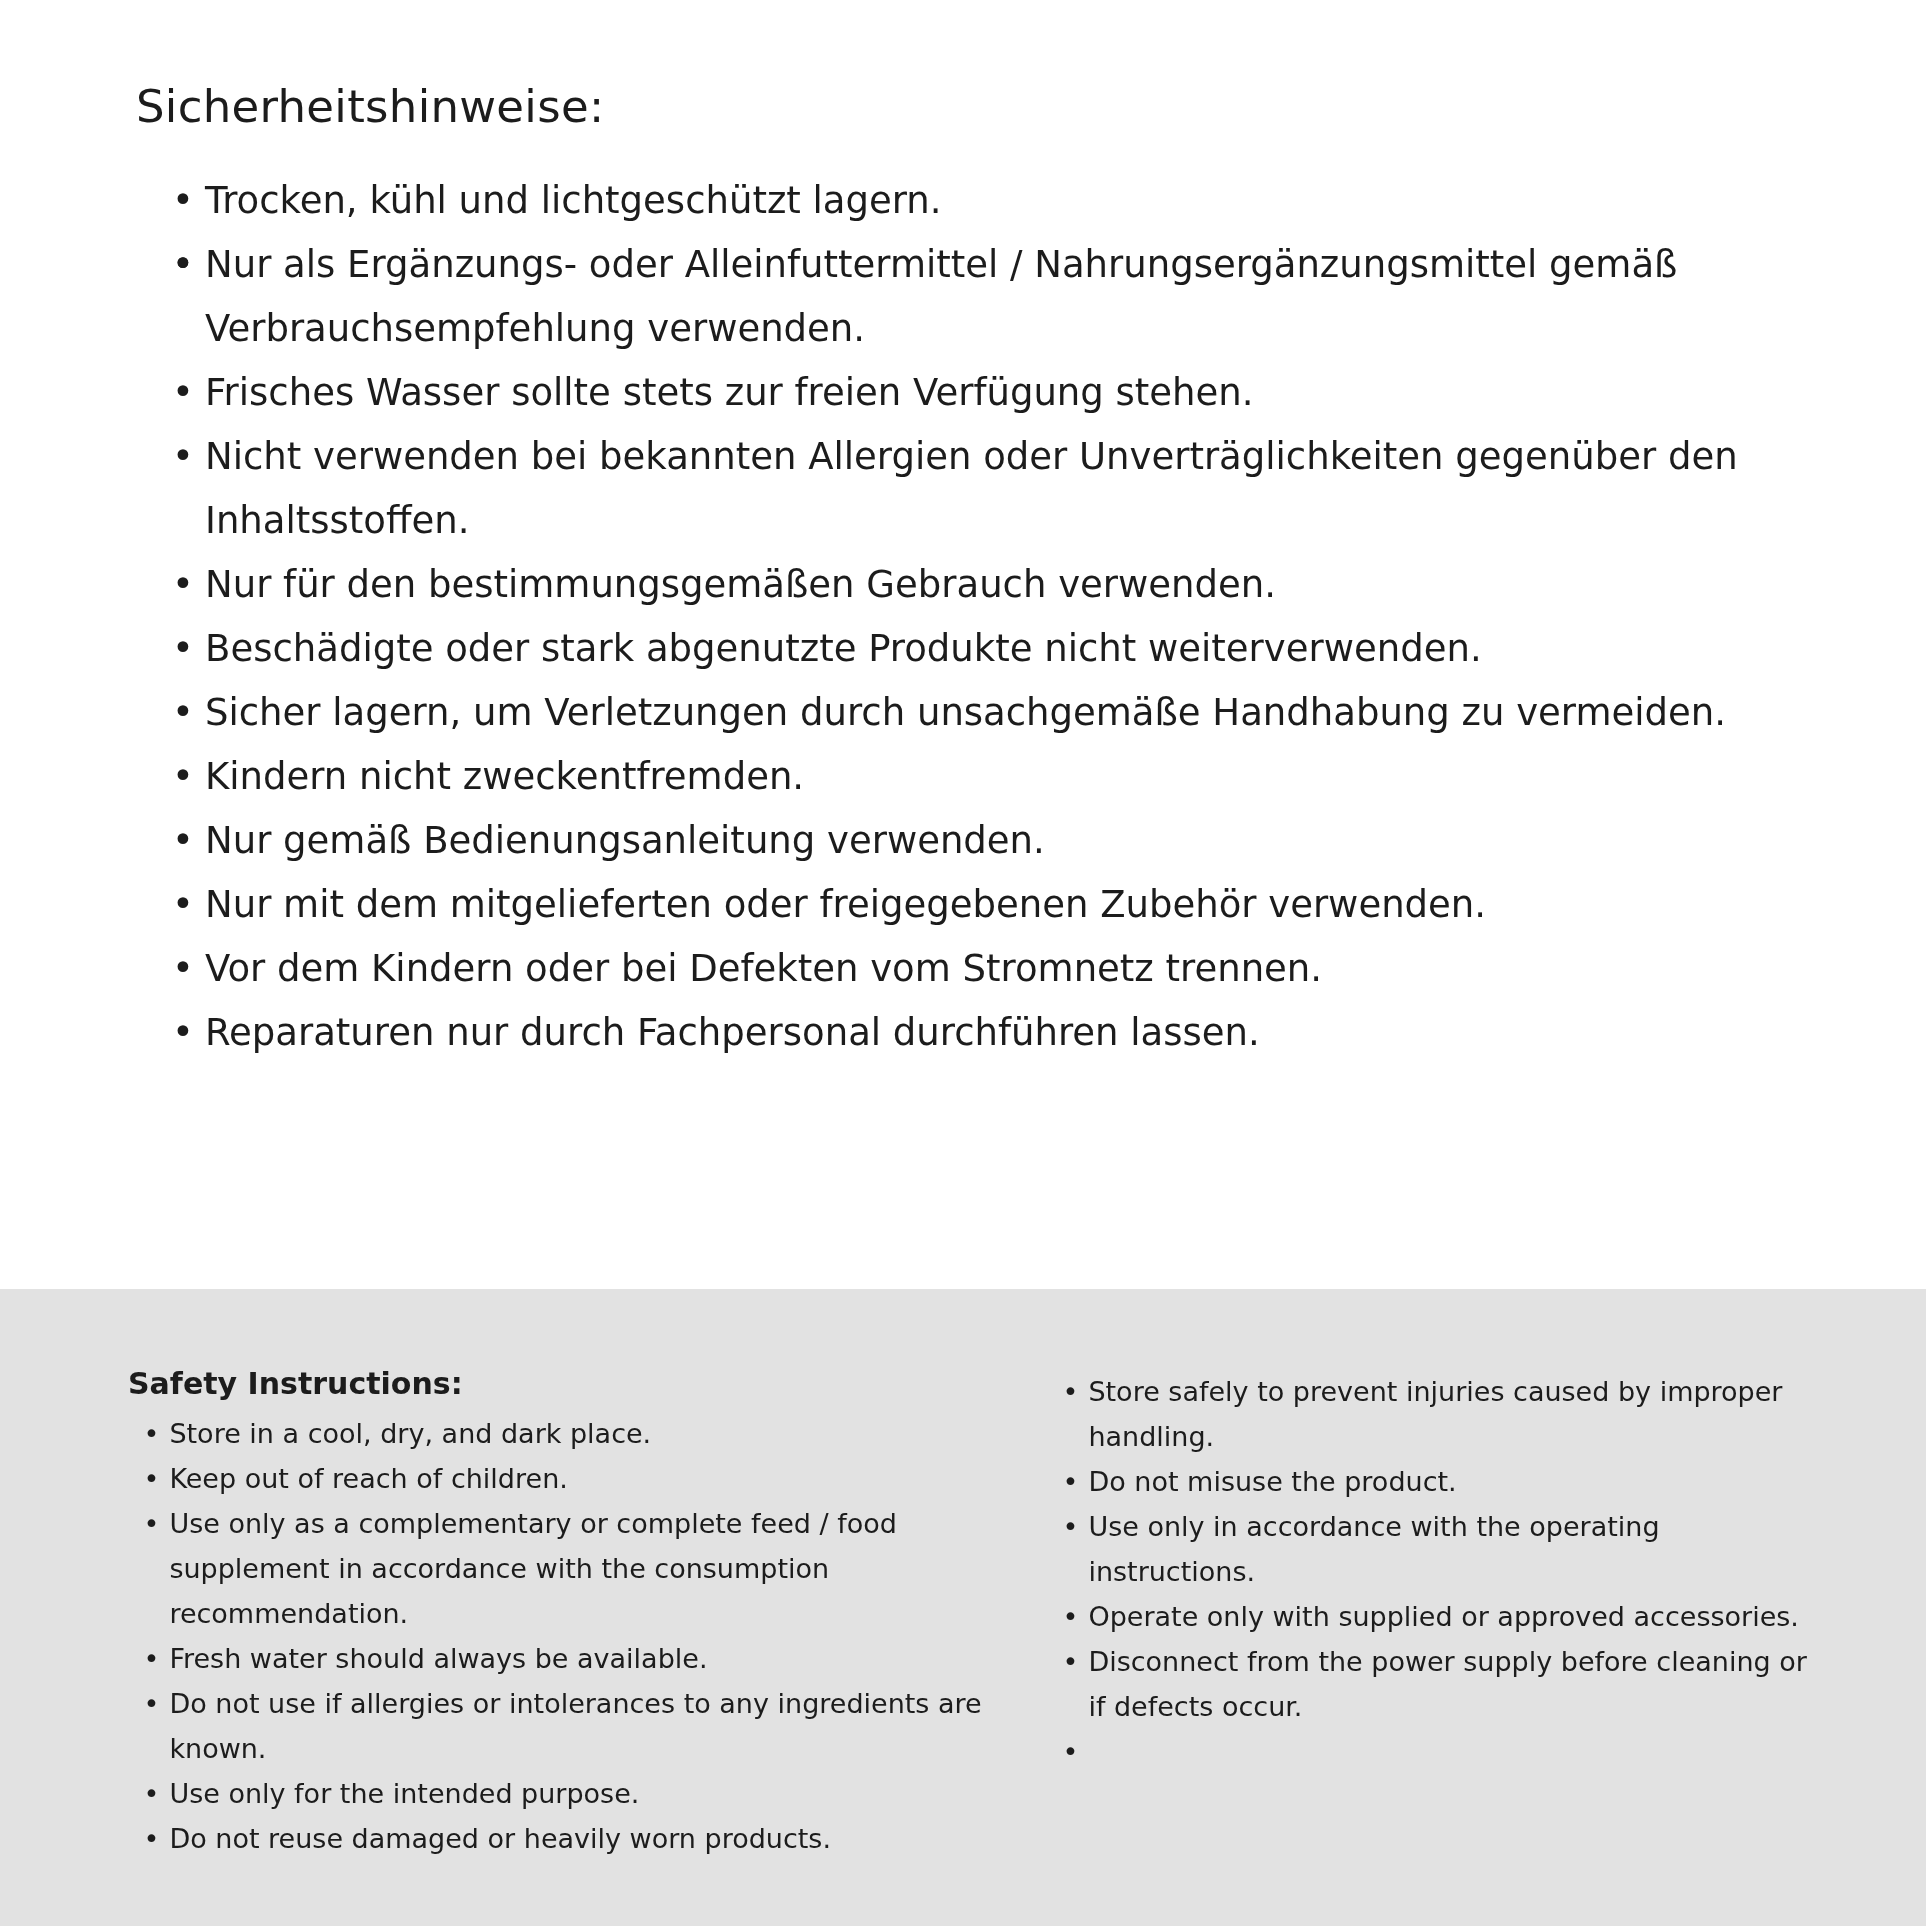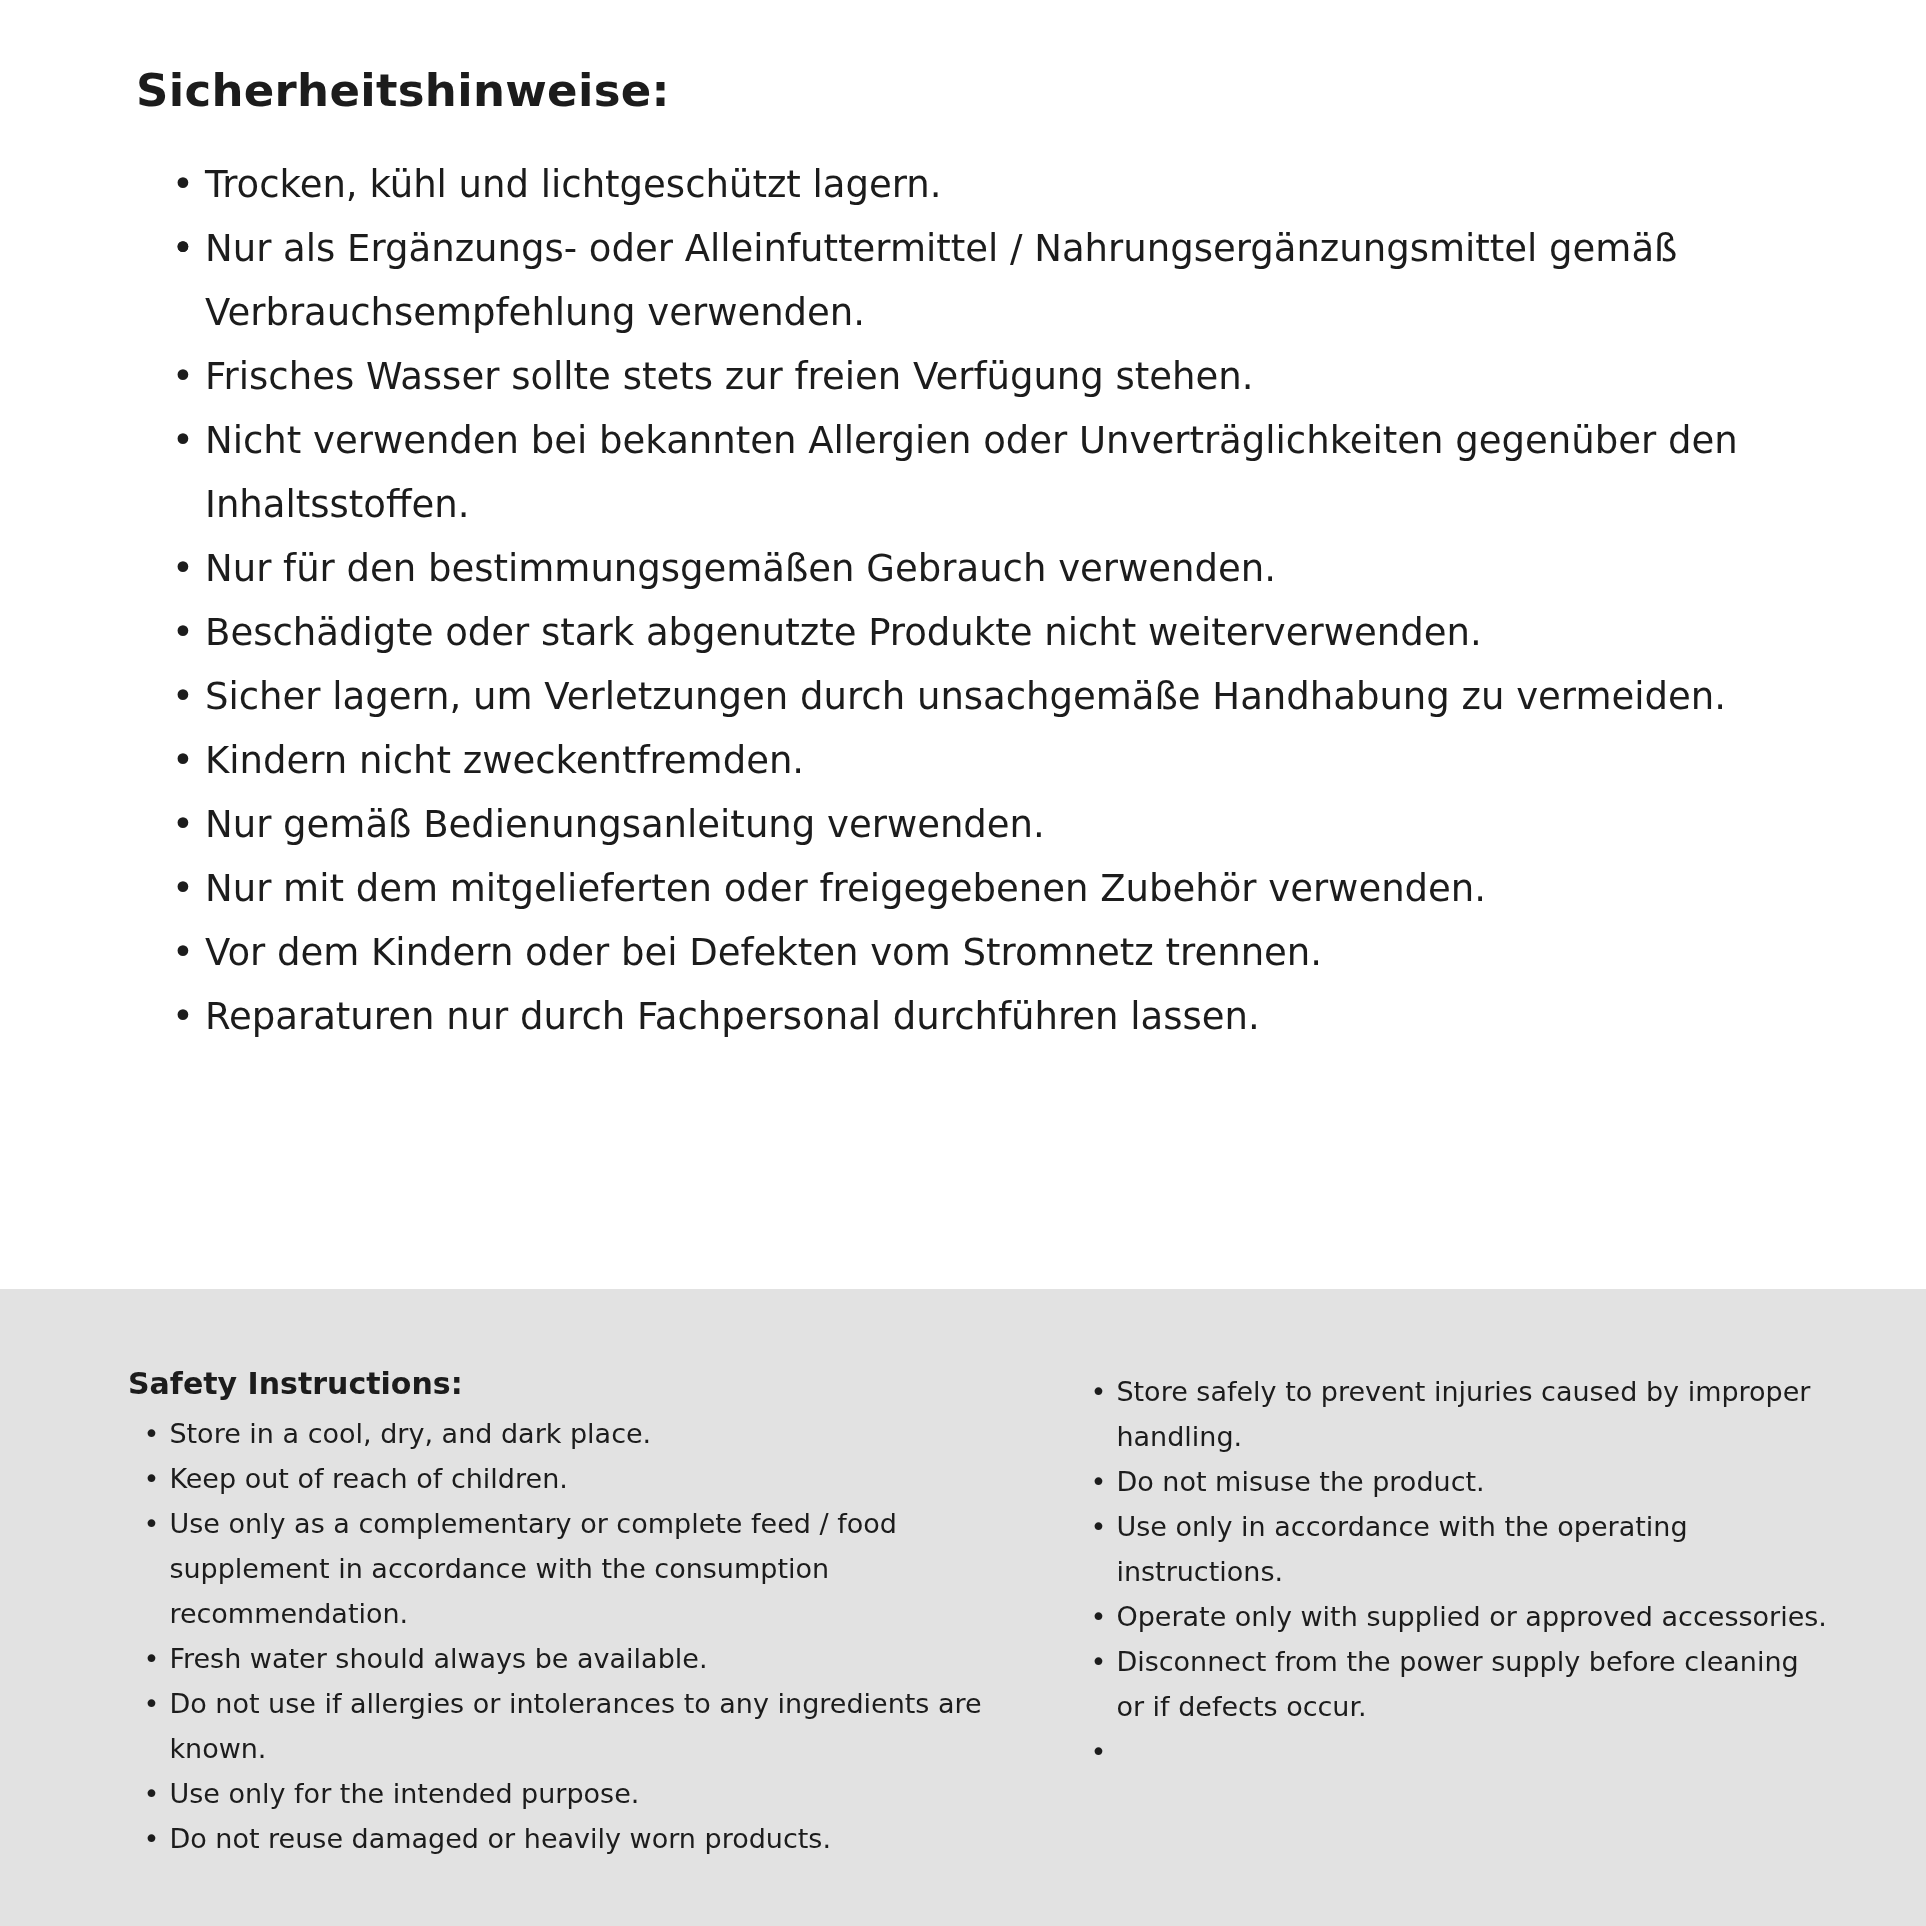--- a/index.html
+++ b/index.html
@@ -18,22 +18,22 @@
     color:var(--text);
     font-family:"DejaVu Sans","Liberation Sans",sans-serif;
   }
 
   
   .german-section{
     padding:64px 135px 0 136px;
   }
   .german-title{
     font-size:45px;
-    font-weight:700;
-    margin:0 0 36px 0;
+    font-weight:400;
+    margin:16px 0 36px 0;
     letter-spacing:0.3px;
   }
   .list{
     margin:0;
     padding:0;
   }
   .list.de{
     font-size:37px;
     line-height:64px;
     margin-left:36px;
@@ -53,21 +53,21 @@
   .english-section{
     position:absolute;
     left:0;
     right:0;
     top:1289px;
     bottom:0;
     background:var(--footer-bg);
     padding:77px 96px 0 128px;
     display:flex;
     align-items:flex-start;
-    gap:80px;
+    gap:52px;
   }
   .col-left{width:867px;flex:none;}
   .col-right{flex:1;min-width:0;}
   .english-title{
     font-size:30px;
     font-weight:700;
     margin:0 0 10.3px 0;
   }
   .list.en{
     font-size:27px;

